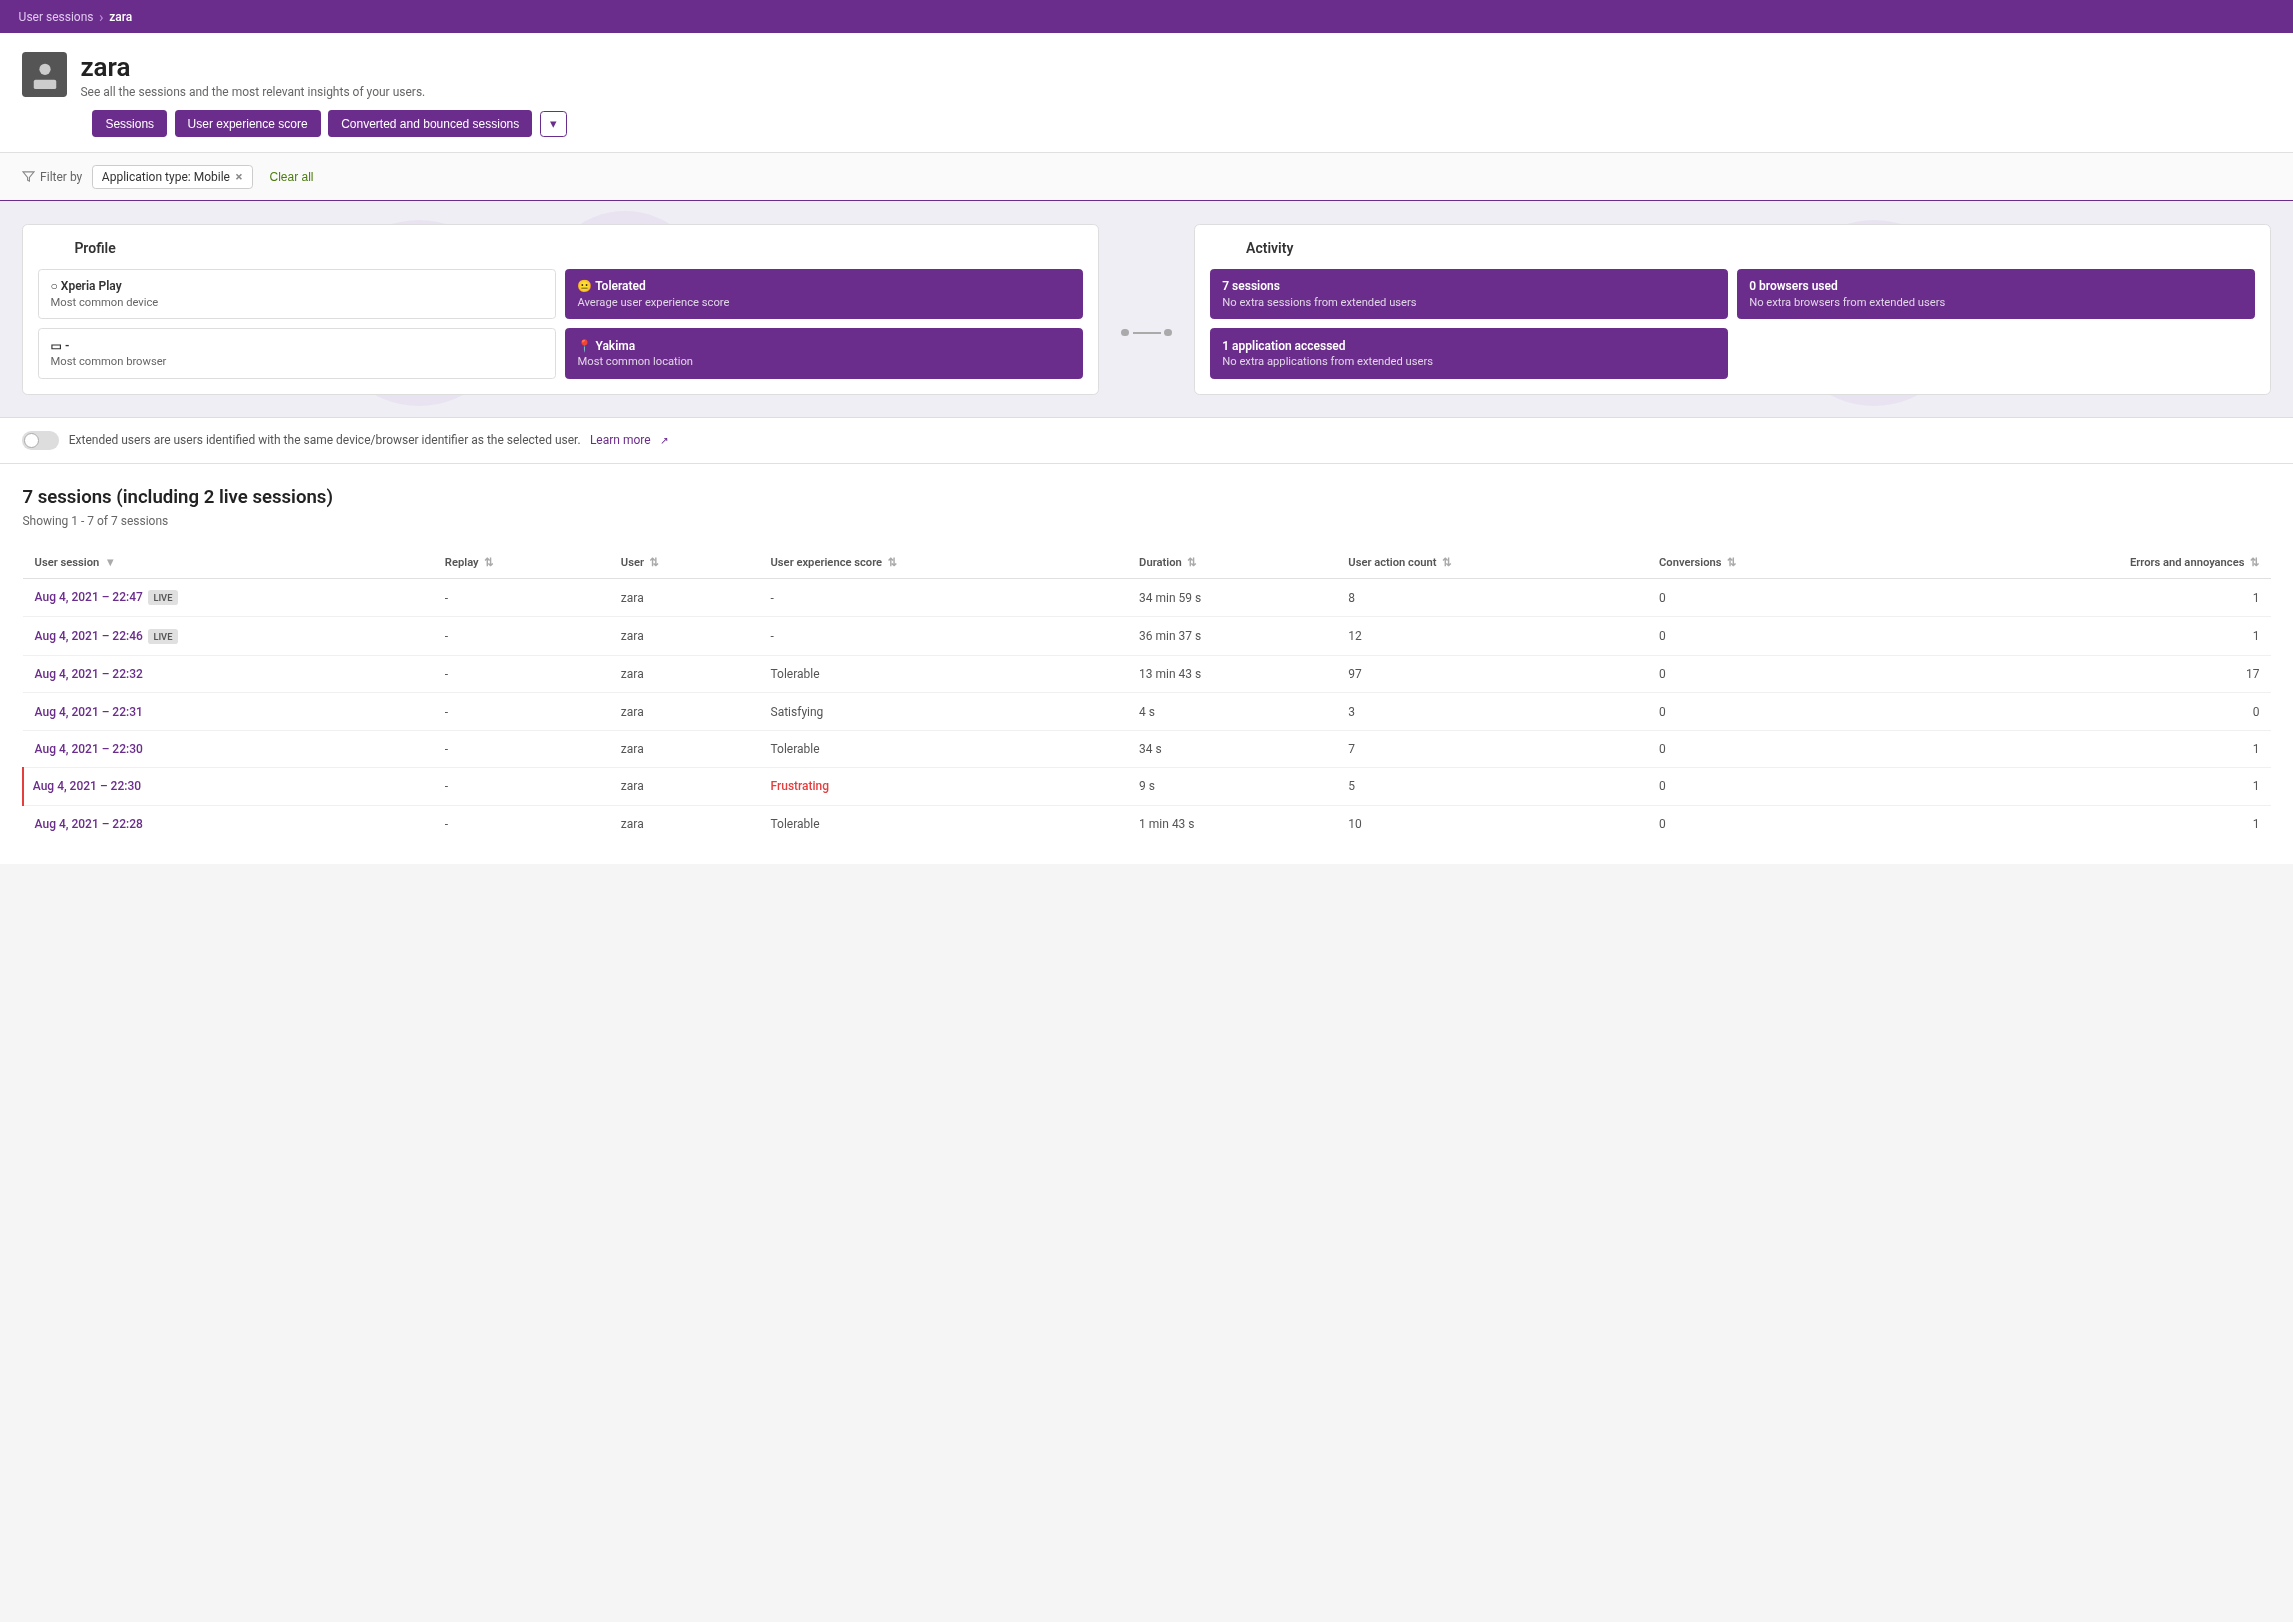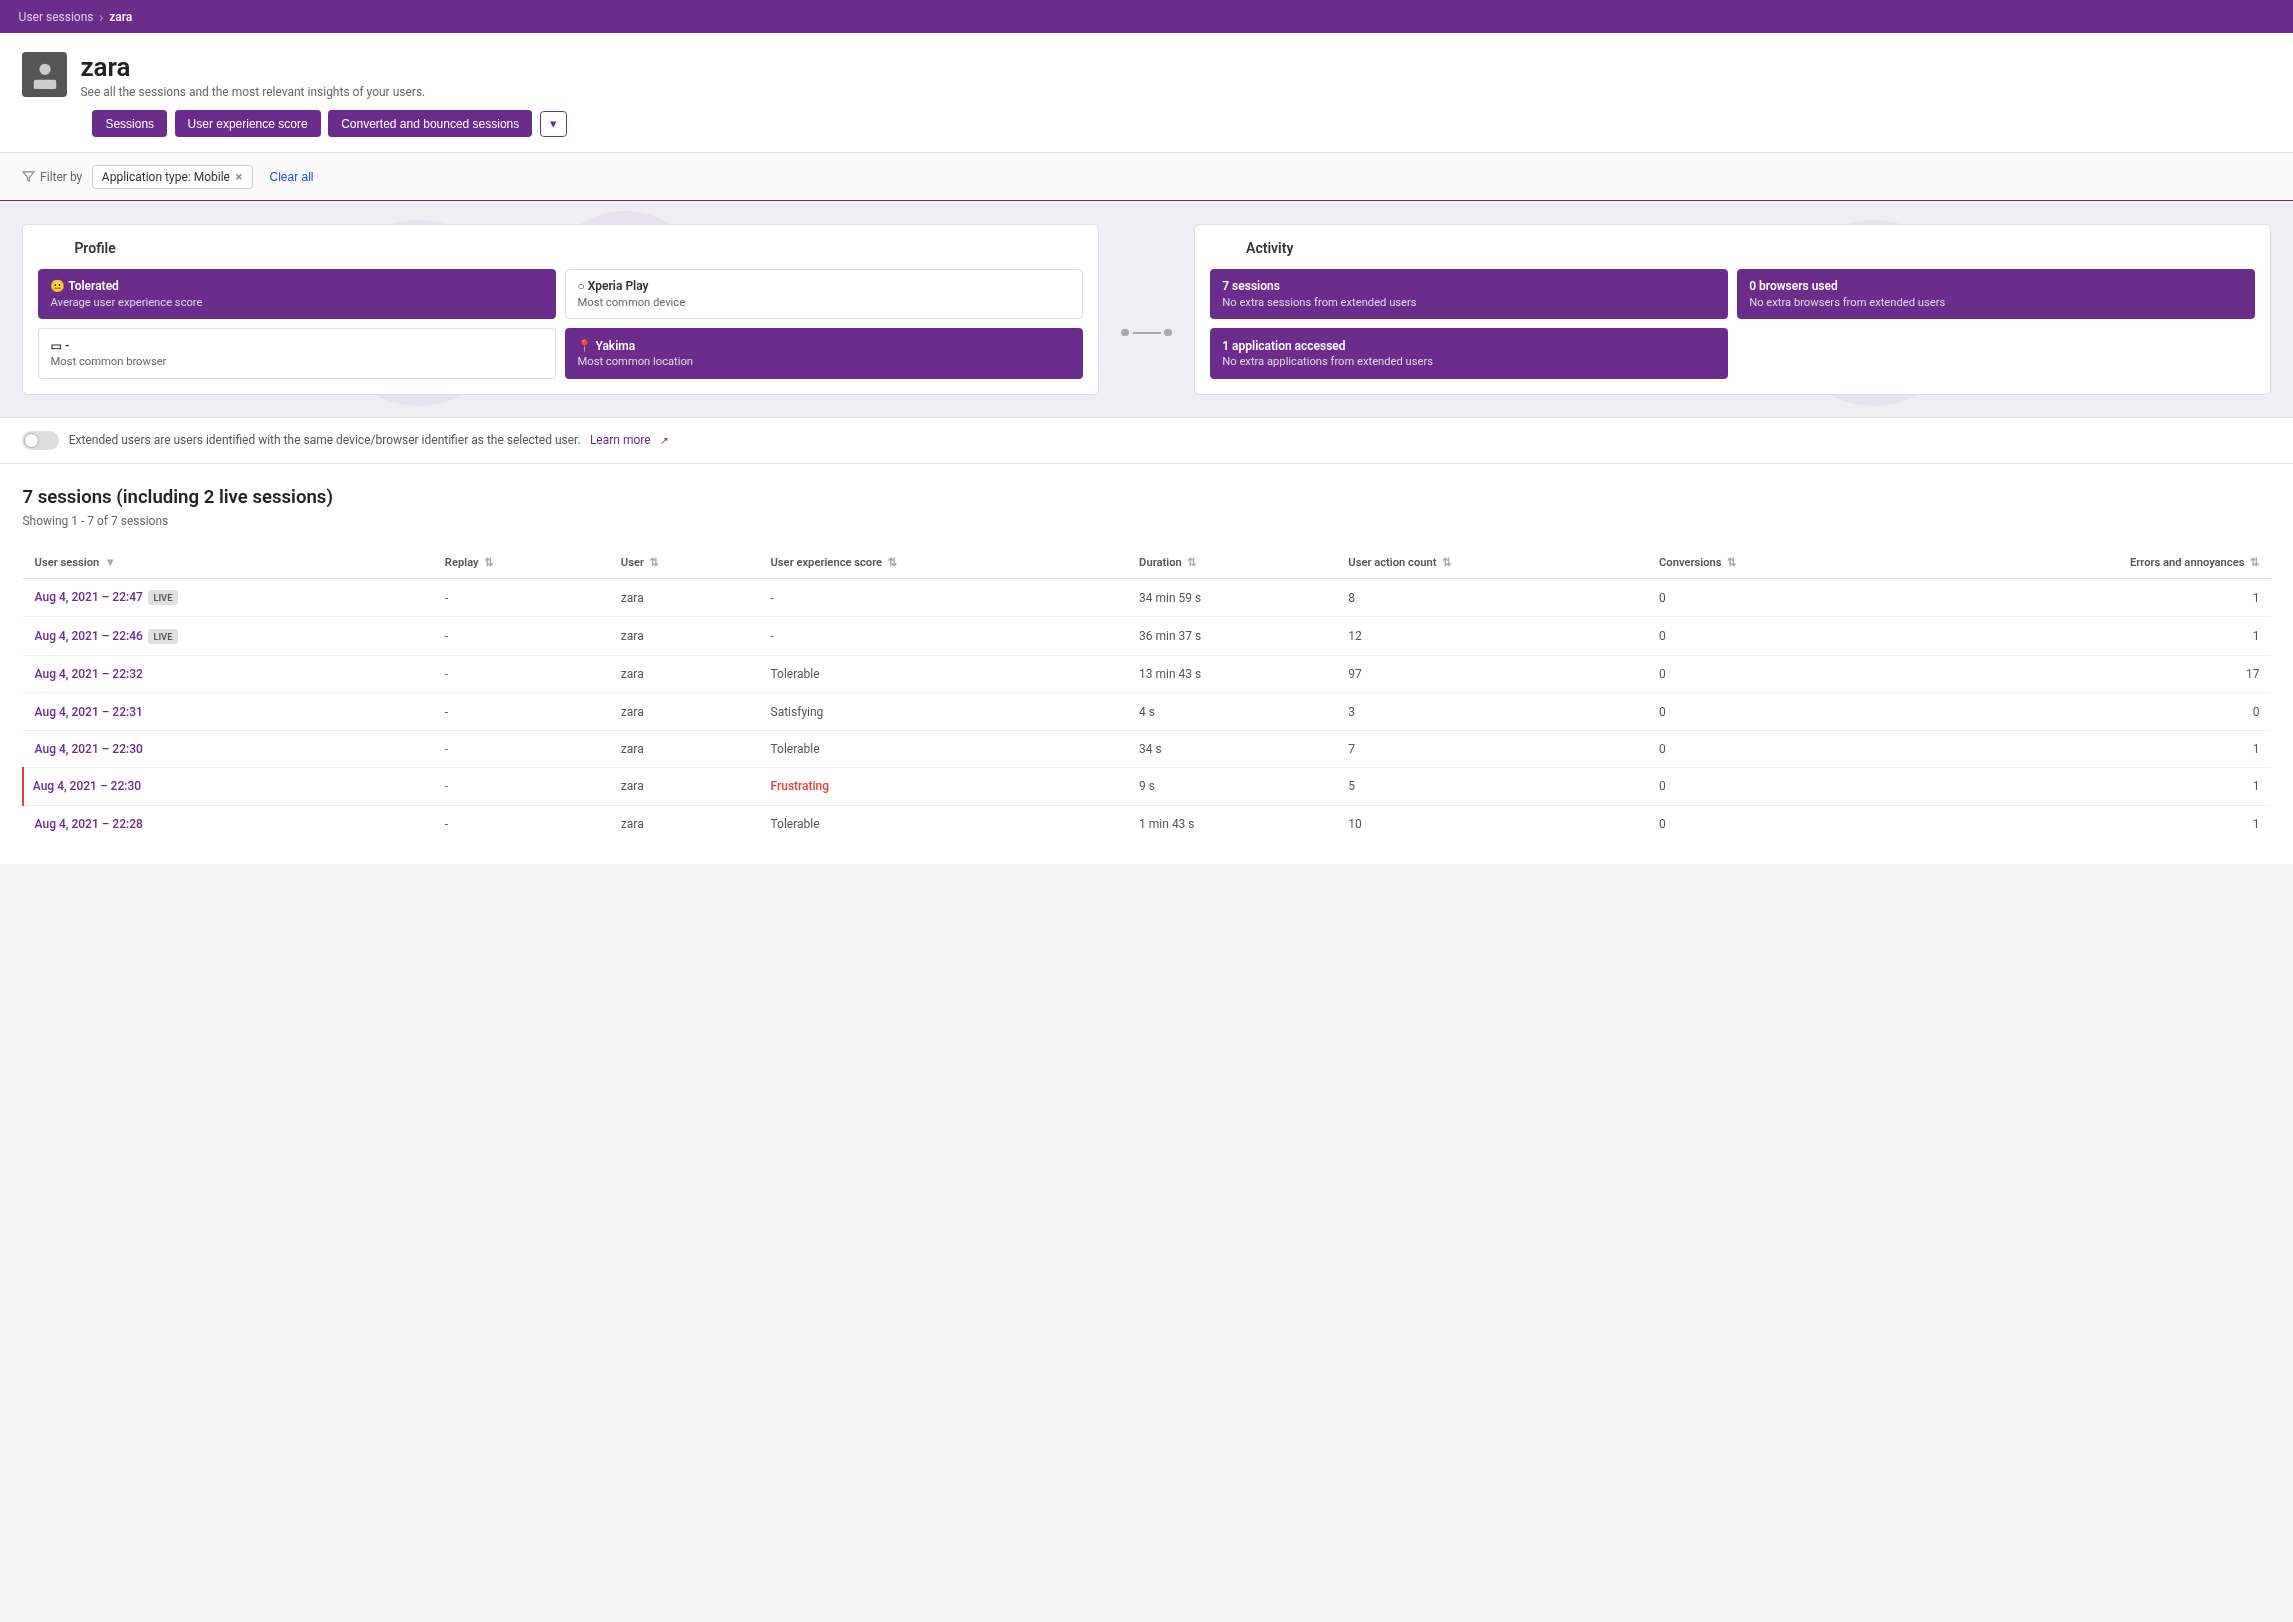--- a/index.html
+++ b/index.html
@@ -91,21 +91,21 @@
     }
     .filter-tag-x {
       cursor: pointer;
       color: #888;
       font-weight: bold;
       font-size: 13px;
     }
     .clear-all-btn {
       background: none;
       border: none;
-      color: #1d4ed8;
+      color: #4d7c0f;
       cursor: pointer;
       font-size: 12px;
       font-weight: 500;
       padding: 3.7px 7.5px;
     }
 
     
     .cards-area {
       padding: 22.4px;
       background: #f0eef5;
@@ -313,34 +313,34 @@
       <div class="bg-circle" style="width:168px;height:168px;top:9.3px;left:541px;"></div>
       <div class="bg-circle" style="width:186px;height:186px;top:18.6px;right:326px;"></div>
       <div class="bg-circle" style="width:149px;height:149px;top:37px;right:447px;"></div>
     </div>
     <div class="cards-container">
 
       <div class="card">
         <div class="card-title">Profile</div>
         <div class="card-grid">
 
+          <div class="card-item">
+            <div class="card-item-title">
+              <span>○ </span>
+              <span>Xperia Play</span>
+            </div>
+            <div class="card-item-sub">Most common device</div>
+          </div>
+
           <div class="card-item purple">
             <div class="card-item-title">
               <span>😐 </span>
               <span>Tolerated</span>
             </div>
             <div class="card-item-sub">Average user experience score</div>
-          </div>
-
-          <div class="card-item">
-            <div class="card-item-title">
-              <span>○ </span>
-              <span>Xperia Play</span>
-            </div>
-            <div class="card-item-sub">Most common device</div>
           </div>
 
           <div class="card-item">
             <div class="card-item-title">
               <span>▭ </span>
               <span>-</span>
             </div>
             <div class="card-item-sub">Most common browser</div>
           </div>
 

